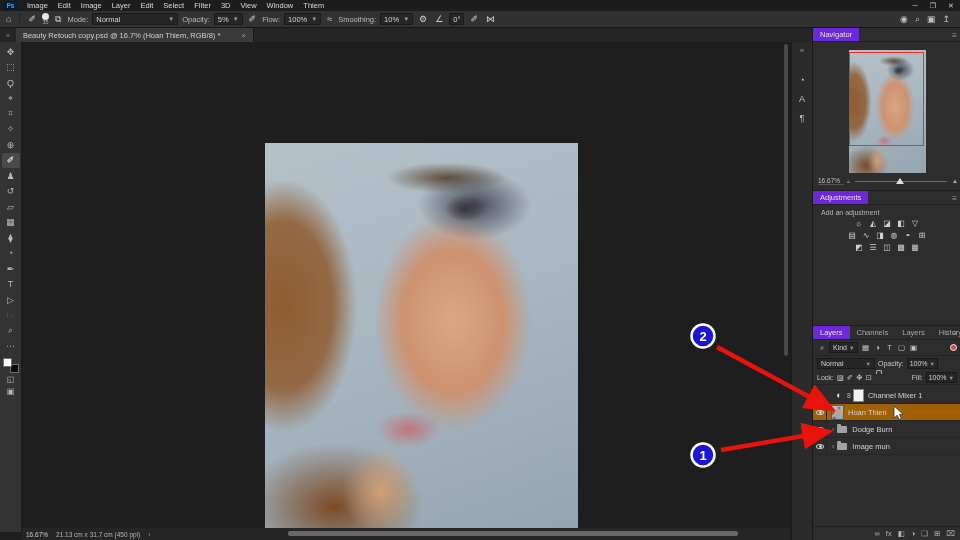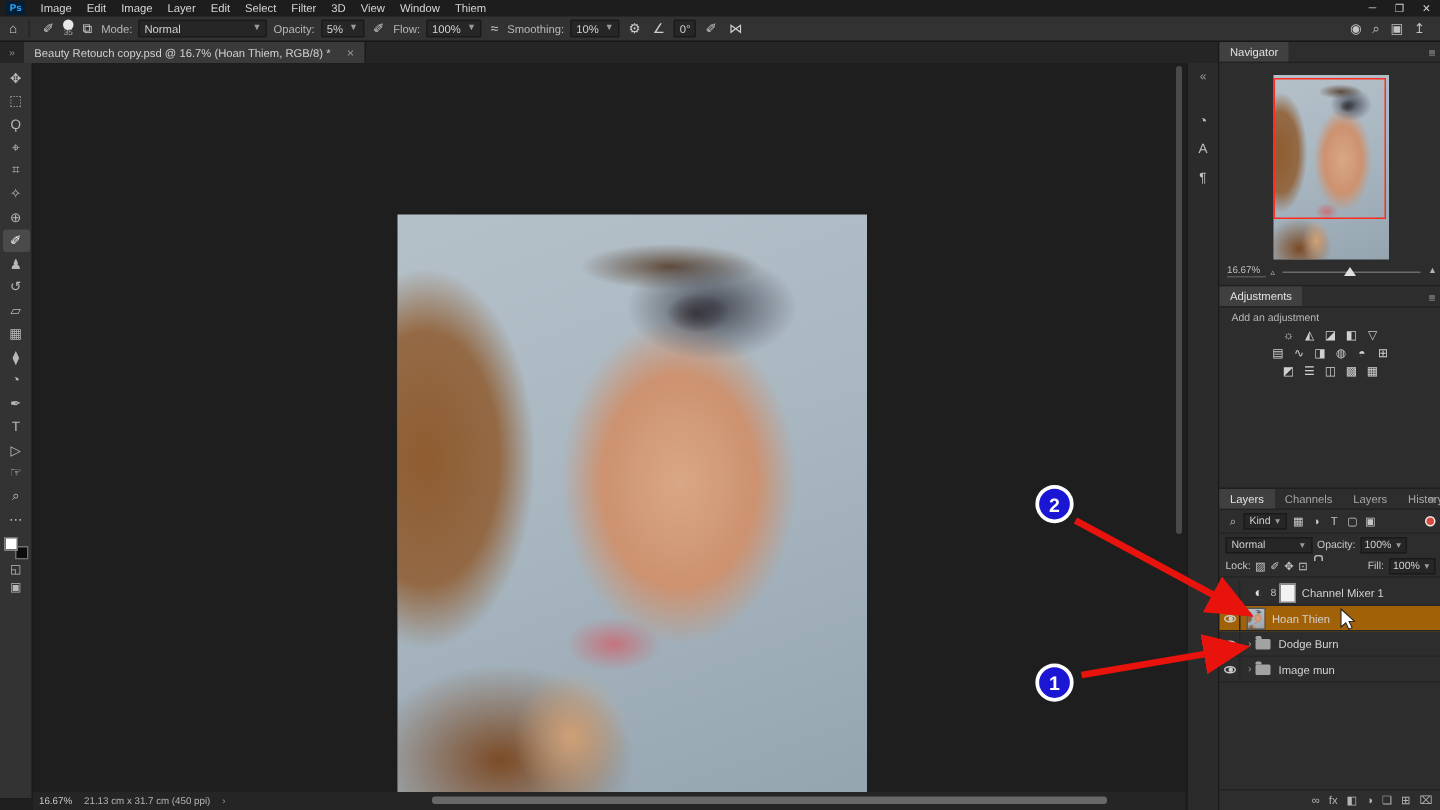--- a/index.html
+++ b/index.html
@@ -26,21 +26,21 @@
     display:flex; align-items:center; padding:0 3px; gap:4px; color:#d2d2d2; }
   .opt-select .car { font-size:6px; color:#9a9a9a; }
   .brush-preview { display:flex; flex-direction:column; align-items:center; line-height:1; }
   .brush-dot { width:7px; height:7px; border-radius:50%; background:#e8e8e8; }
   .brush-num { font-size:5.5px; color:#aaa; }
   #opt-right { margin-left:auto; display:flex; align-items:center; gap:7px; padding-right:6px; font-size:9px; }
 
   
   #tabbar { position:absolute; top:28px; left:0; width:960px; height:14px; background:#252525; display:flex; align-items:flex-end; }
   #tab-chevron { font-size:7px; color:#8a8a8a; padding:0 6px 3px 6px; }
-  #doc-tab { background:#3a3a3a; height:14px; display:flex; align-items:center; gap:11px;
+  #doc-tab { background:#3a3a3a; height:14px; display:flex; align-items:center; gap:21px;
     padding:0 7px; font-size:7.5px; color:#d0d0d0; border-right:1px solid #1a1a1a; }
   #doc-tab .close { color:#9a9a9a; font-size:8px; }
 
   
   #toolbar { position:absolute; top:42px; left:0; width:22px; height:490px; background:#333333;
     border-right:1px solid #1a1a1a; display:flex; flex-direction:column; align-items:center; padding-top:2px; }
   .tool { width:18px; height:15.5px; display:flex; align-items:center; justify-content:center;
     font-size:9px; color:#b9b9b9; border-radius:2px; }
   .tool.selected { background:#4a4a4a; color:#ffffff; }
   #swatches { position:relative; width:16px; height:15px; margin-top:4px; }
@@ -76,21 +76,21 @@
   #panelstrip { position:absolute; top:42px; left:791px; width:21px; height:498px; background:#2b2b2b;
     border-left:1px solid #1a1a1a; display:flex; flex-direction:column; align-items:center; padding-top:1px; }
   .strip-icon { width:17px; height:15px; display:flex; align-items:center; justify-content:center;
     font-size:9px; color:#c2c2c2; margin-bottom:4px; }
   .strip-icon.first { margin-bottom:14px; font-size:8px; color:#9a9a9a; }
 
   
   #rightcol { position:absolute; top:28px; left:812px; width:148px; height:512px; background:#2d2d2d; border-left:1px solid #1a1a1a; }
   .panel-head { height:14px; background:#2d2d2d; display:flex; align-items:flex-end; border-bottom:1px solid #222; position:relative; }
   .panel-tab { font-size:7.5px; padding:2px 7px 2px 7px; color:#a8a8a8; }
-  .panel-tab.active { background:#404040; color:#e2e2e2; }
+  .panel-tab.active { background:#6d28d9; color:#e2e2e2; }
   .panel-menu { position:absolute; right:4px; top:3px; font-size:8px; color:#9c9c9c; }
 
   
   #navigator { position:absolute; top:0; left:0; width:148px; height:162px; background:#2d2d2d; }
   #nav-thumb { position:absolute; left:36px; top:22px; width:77px; height:123px; }
   #nav-viewbox { position:absolute; left:0px; top:2px; width:75px; height:94px; border:1px solid #ff2b20; }
   #nav-footer { position:absolute; left:0; bottom:3px; width:148px; height:13px; display:flex; align-items:center; font-size:6.5px; color:#c0c0c0; }
   #nav-zoom-val { width:26px; margin-left:5px; border-bottom:1px solid #555; }
   .nav-mt { font-size:6px; color:#b0b0b0; margin:0 3px; }
   #nav-slider { position:relative; flex:1; height:10px; margin:0 2px; }

